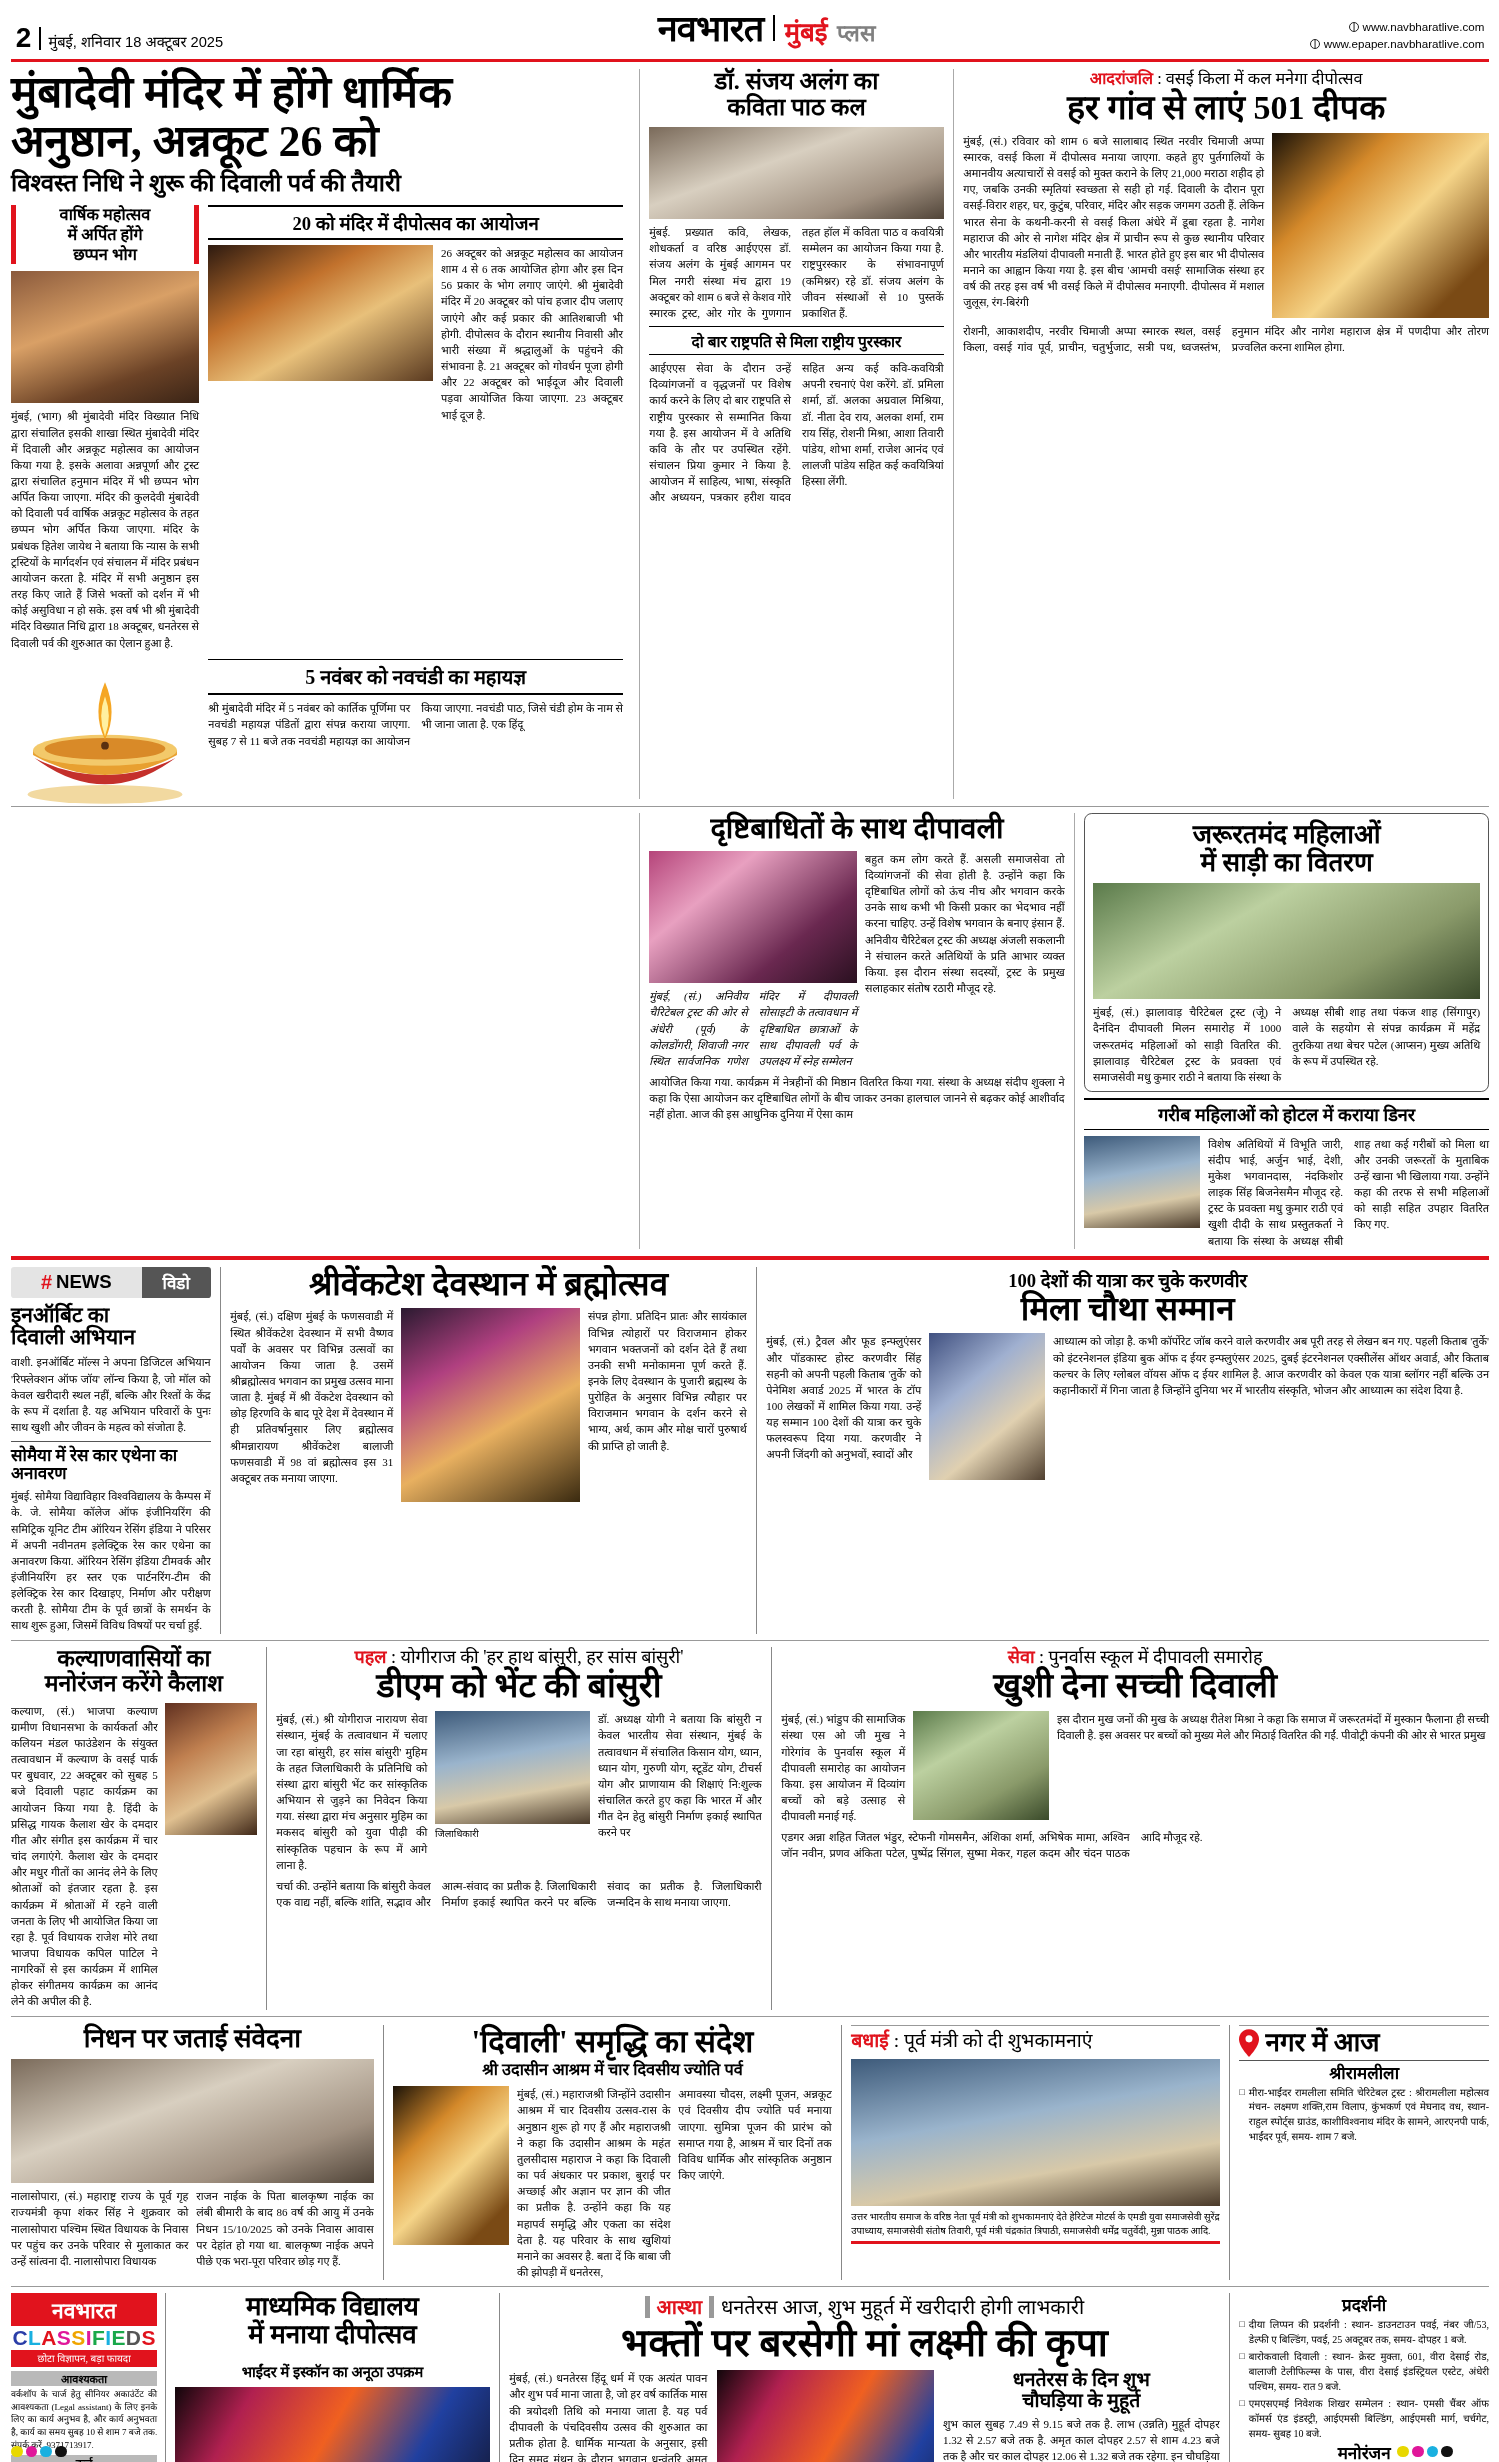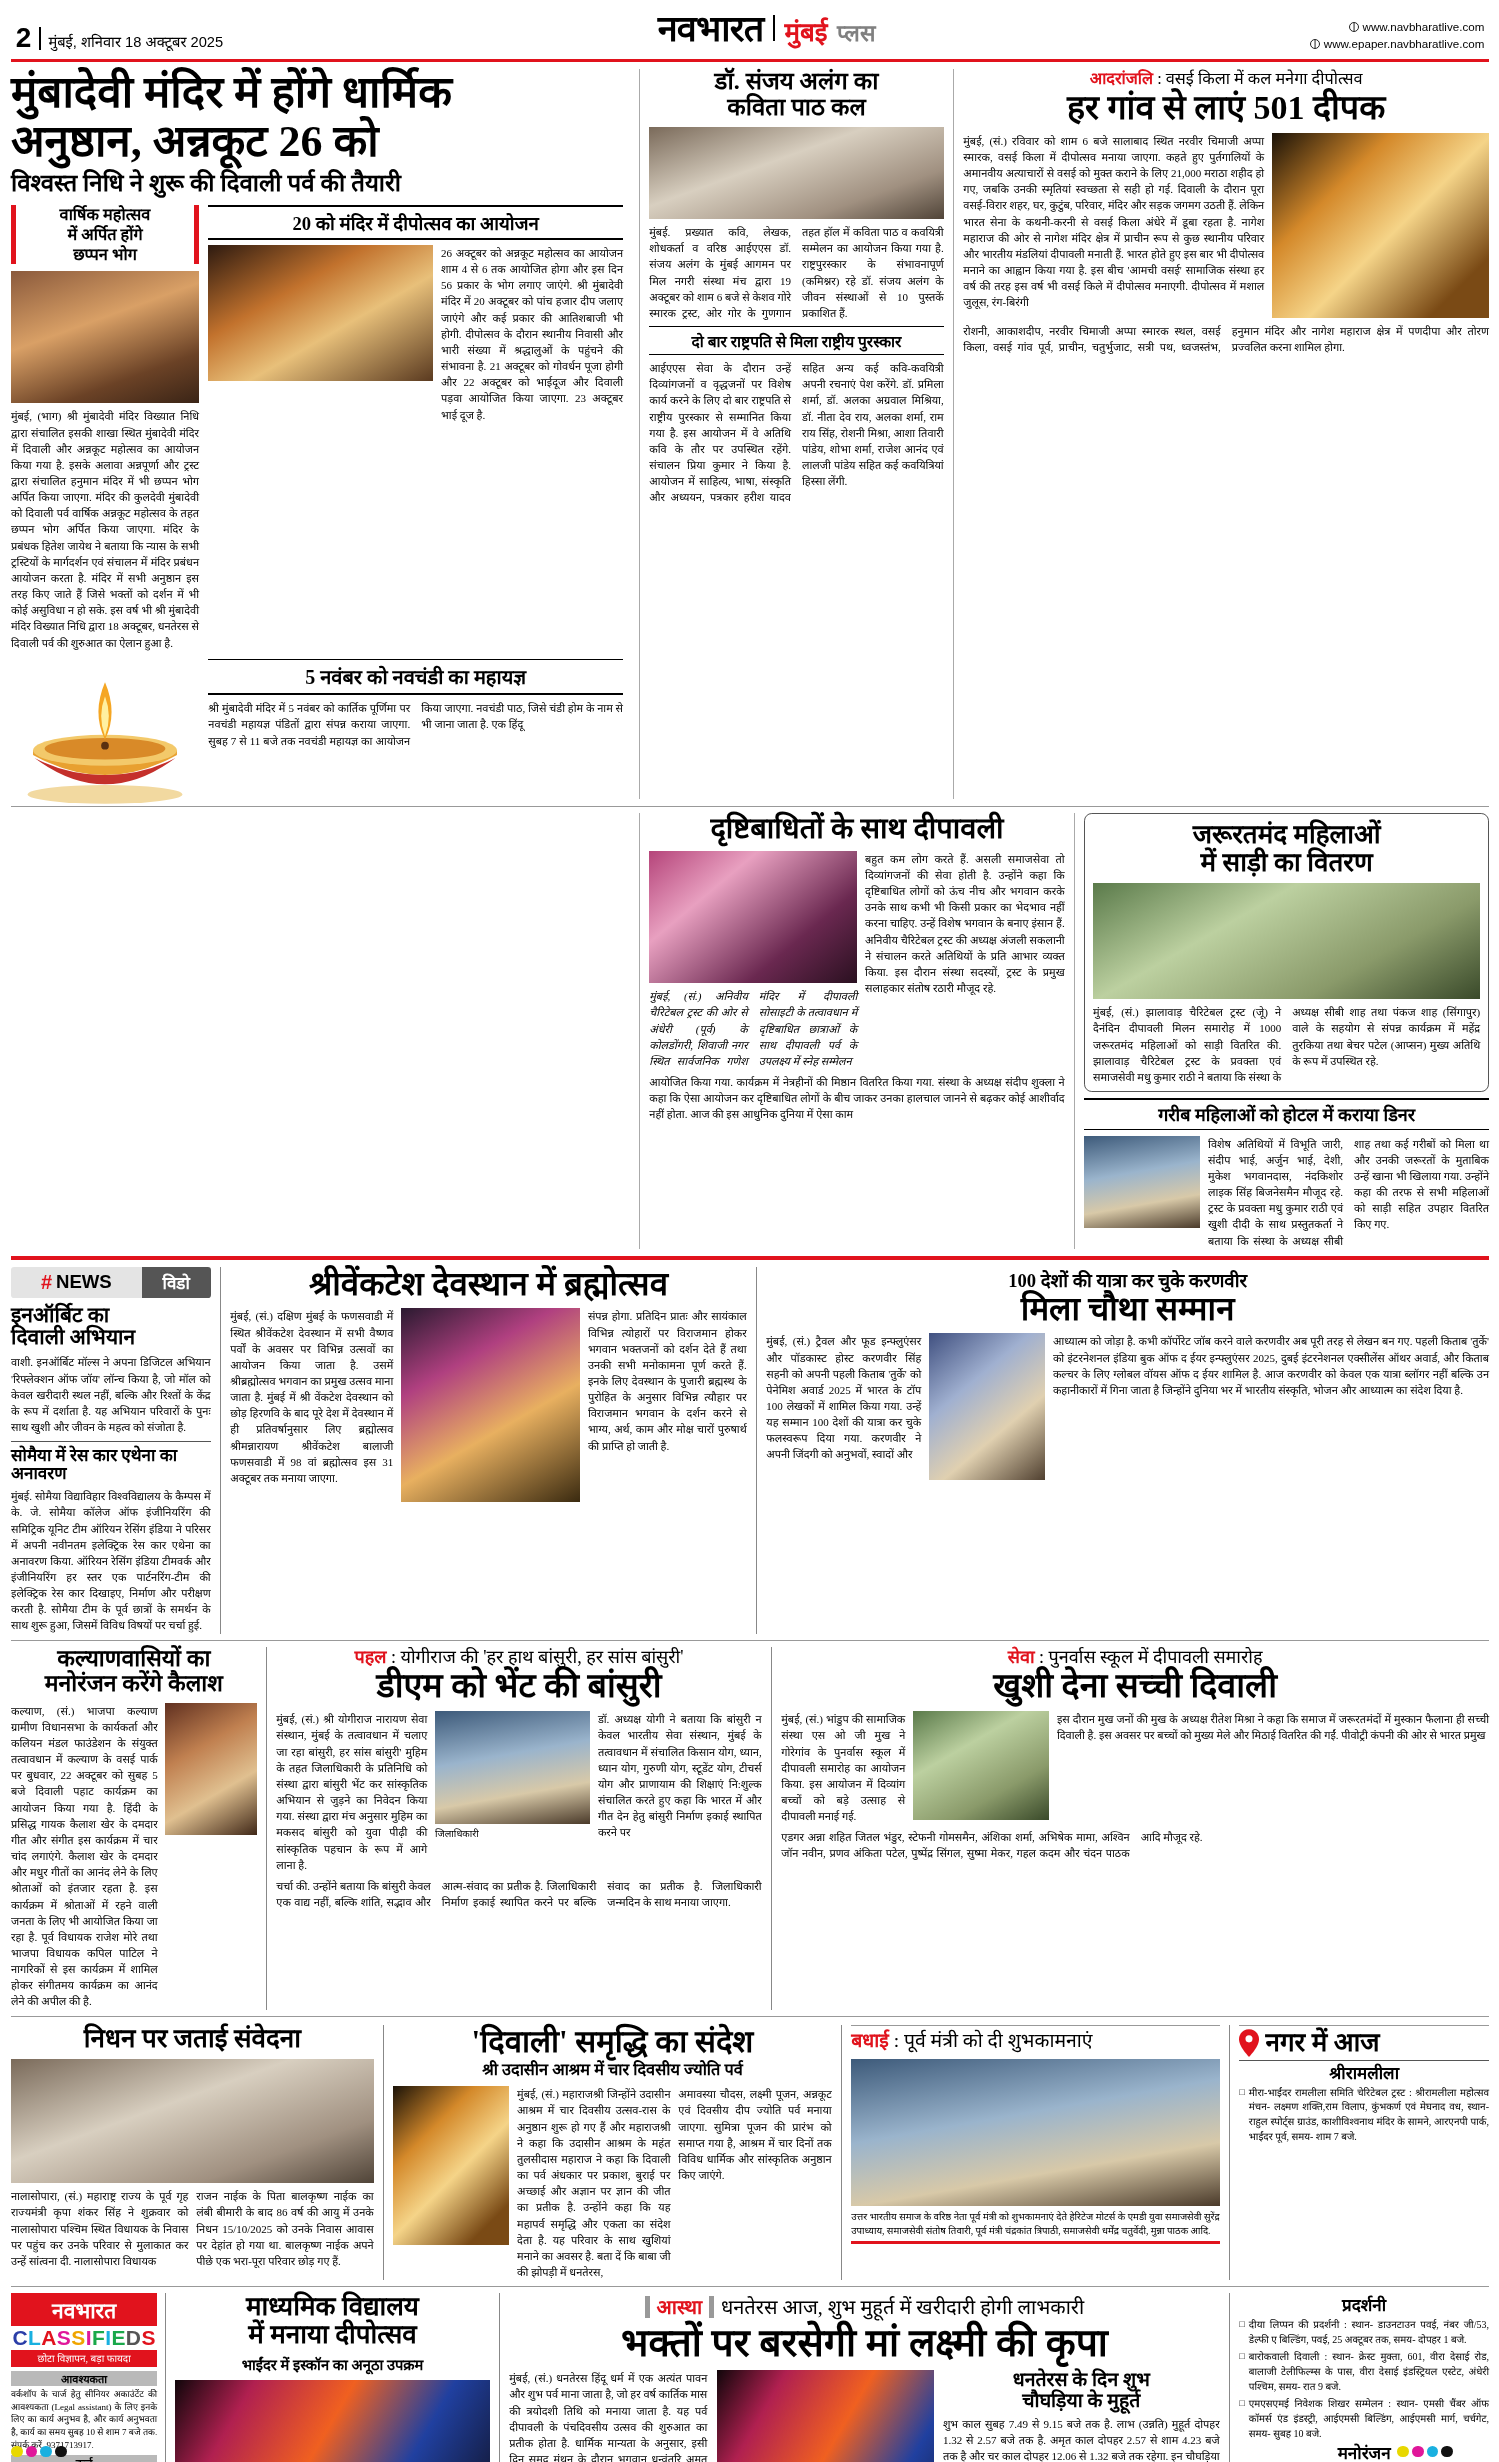--- a/index.html
+++ b/index.html
@@ -360,21 +360,21 @@
       <div style="background:#e1131d; color:#fff; text-align:center; font-size:10px; padding:1.6px 0;">छोटा विज्ञापन, बड़ा फायदा</div>
       <div style="background:#b9b9b9; text-align:center; font-weight:bold; font-size:11px; margin-top:3.9px;">आवश्यकता</div>
       <div style="font-size:9px; line-height:1.4; text-align:justify; margin-top:2.3px;">वर्कशॉप के चार्ज हेतु सीनियर अकाउंटेंट की आवश्यकता (Legal assistant) के लिए इनके लिए का कार्य अनुभव है, और कार्य अनुभवता है, कार्य का समय सुबह 10 से शाम 7 बजे तक. संपर्क करें. 9371713917.</div>
       <div style="background:#b9b9b9; text-align:center; font-weight:bold; font-size:11px; margin-top:3.9px;">कर्ज</div>
 
     </div>
 
     <div style="width:334px; padding:0 9.3px; border-right:0.8px solid #888;">
       <div class="hl" style="font-size:26px; text-align:center;">माध्यमिक विद्यालय</div>
       <div class="hl" style="font-size:26px; text-align:center;">में मनाया दीपोत्सव</div>
-      <div style="font-weight:bold; font-size:14.7px; text-align:center; margin-top:5px;">भाईंदर में इस्कॉन का अनूठा उपक्रम</div>
+      <div style="font-weight:bold; font-size:14.7px; text-align:center; margin-top:12px;">भाईंदर में इस्कॉन का अनूठा उपक्रम</div>
       <div class="photo p8" style="height:151px; margin-top:5.4px;"></div>
 
     </div>
 
     <div style="width:730px; padding:0 9.3px; border-right:0.8px solid #888;">
       <div style="display:flex; align-items:center; justify-content:center; gap:7px;">
         <span style="width:4.7px; height:22px; background:#999; display:inline-block;"></span>
         <span style="color:#e1131d; font-weight:bold; font-size:20px;">आस्था</span>
         <span style="width:4.7px; height:22px; background:#999; display:inline-block;"></span>
         <span style="font-size:20px;">धनतेरस आज, शुभ मुहूर्त में खरीदारी होगी लाभकारी</span>

